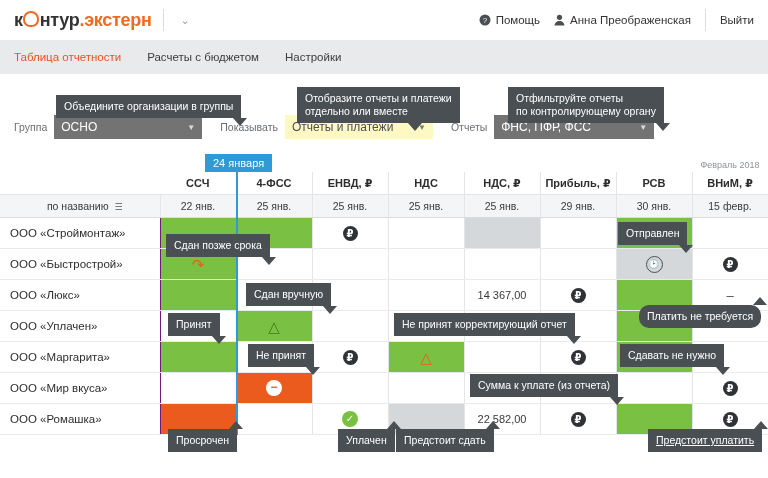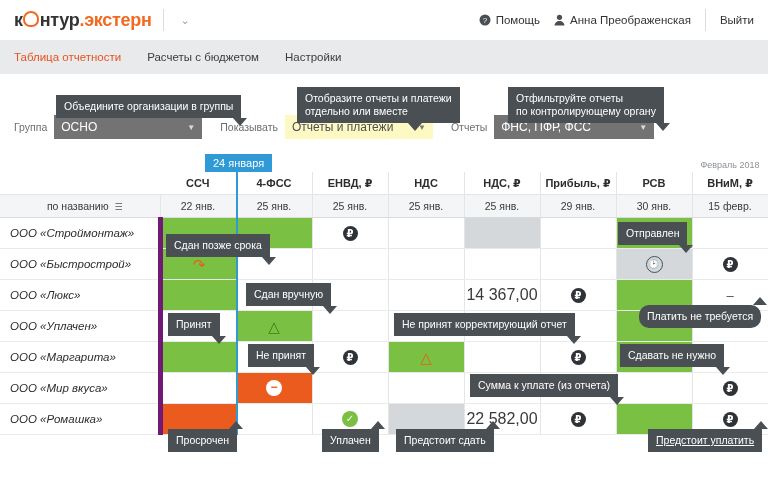--- a/index.html
+++ b/index.html
@@ -86,27 +86,27 @@
   }
   .sortcell .sicon{margin-left:6px;font-size:9px;opacity:.85;}
 
   tbody tr{height:30px;}
   tbody td{
     border-right:1px solid #e3e5e6;border-bottom:1px solid #e8eaeb;
     text-align:center;vertical-align:middle;height:30px;
   }
   td.orgname{
     text-align:left;padding-left:10px;font-size:11.5px;color:#2d2d2d;
-    border-right:5px solid #701a75;background:#fff;white-space:nowrap;font-style:italic;
+    border-right:1px solid #701a75;background:#fff;white-space:nowrap;
   }
   td.green{background:#7ac143;}
   td.orange{background:#ea5b1d;}
   td.grey{background:#d5d8da;}
   td.white{background:#fff;}
-  .amount{font-size:16px;color:#3a3a3a;}
+  .amount{font-size:11px;color:#3a3a3a;}
   .dash{color:#4a4a4a;font-size:13px;}
 
   
   .rub{
     display:inline-block;width:15px;height:15px;border-radius:50%;
     background:#2f3337;color:#fff;font-size:10px;line-height:15px;font-weight:700;
   }
   .ok{
     display:inline-block;width:16px;height:16px;border-radius:50%;
     background:#7ac143;color:#fff;font-size:10px;line-height:16px;
@@ -335,21 +335,21 @@
   <div class="tip down" style="left:166px;top:234px;">Сдан позже срока</div>
   <div class="tip down" style="left:246px;top:283px;">Сдан вручную</div>
   <div class="tip down" style="left:168px;top:313px;">Принят</div>
   <div class="tip down" style="left:248px;top:344px;">Не принят</div>
   <div class="tip down" style="left:618px;top:222px;">Отправлен</div>
   <div class="tip down" style="left:394px;top:313px;">Не принят корректирующий отчет</div>
   <div class="tip up" style="left:639px;top:305px;border-radius:10px;">Платить не требуется</div>
   <div class="tip down" style="left:620px;top:344px;">Сдавать не нужно</div>
   <div class="tip down" style="left:470px;top:374px;">Сумма к уплате (из отчета)</div>
   <div class="tip up" style="left:168px;top:429px;">Просрочен</div>
-  <div class="tip up" style="left:322px;top:429px;">Уплачен</div>
+  <div class="tip up" style="left:338px;top:429px;">Уплачен</div>
   <div class="tip up" style="left:396px;top:429px;">Предстоит сдать</div>
   <div class="tip up" style="left:648px;top:429px;text-decoration:underline;">Предстоит уплатить</div>
 
   <div class="footer">
     
     
     
   </div>
 
 </div>

